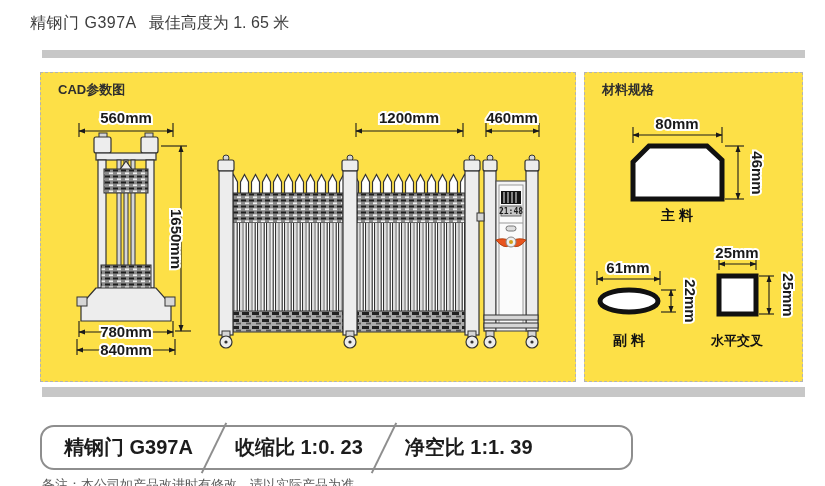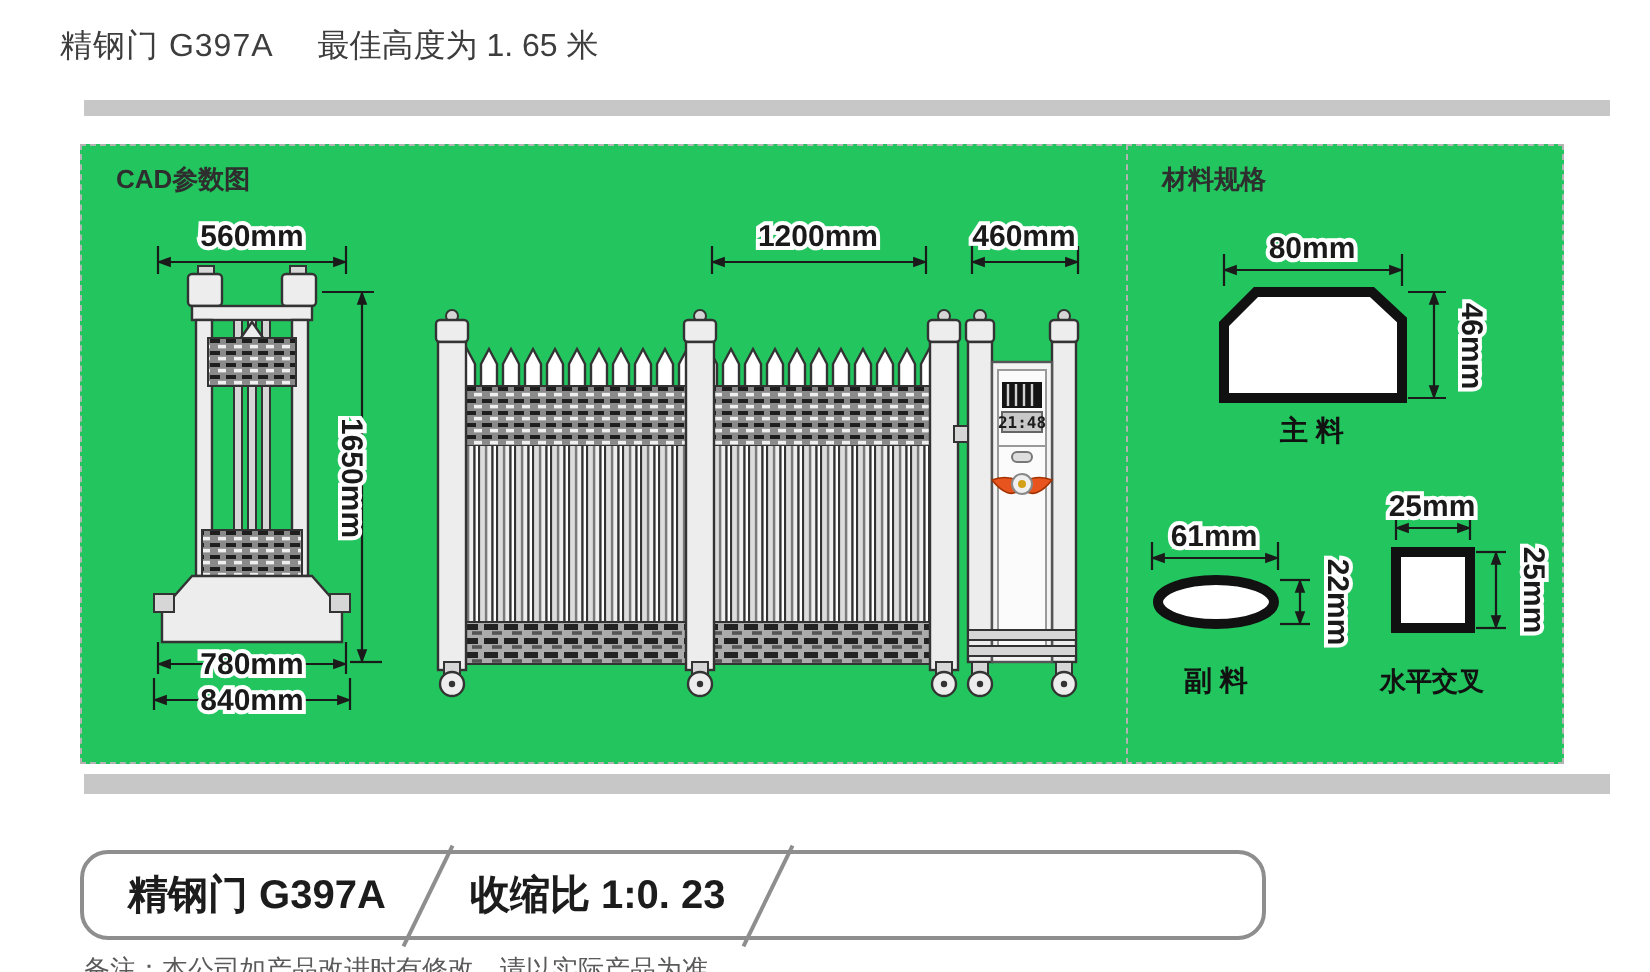--- a/index.html
+++ b/index.html
@@ -1,26 +1,26 @@
 <!DOCTYPE html>
 <html><head>
 <meta charset="utf-8">
 <style>
   html,body{margin:0;padding:0;background:#fff;}
   .page{position:relative;width:825px;height:486px;background:#ffffff;overflow:hidden;
         font-family:"Liberation Sans",sans-serif;color:#3a3a3a;}
   .title{position:absolute;left:30px;top:13px;font-size:16px;color:#3d3d3d;white-space:nowrap;}
   .title .model{letter-spacing:.5px;}
-  .title .note{margin-left:22px;}
+  .title .note{margin-left:12px;}
   .bar{position:absolute;left:42px;width:763px;background:#c7c7c7;}
   .bar.top{top:50px;height:8px;}
   .bar.bottom{top:387px;height:10px;}
-  .panel{position:absolute;top:72px;height:310px;border:1px dashed #b3b3b3;background:#22c55e;box-sizing:border-box;}
+  .panel{position:absolute;top:72px;height:310px;border:1px dashed #b3b3b3;background:#fde047;box-sizing:border-box;}
   .panel.cad{left:40px;width:536px;}
-  .panel.mat{left:563px;width:219px;text-align:center;}
+  .panel.mat{left:584px;width:219px;text-align:center;}
   .panel-label{position:absolute;left:17px;top:8px;font-size:13px;font-weight:bold;color:#2e2e2e;}
   .panel svg{position:absolute;left:0;top:0;}
   .dim{font:600 15px "Liberation Sans",sans-serif;fill:#1a1a1a;text-anchor:middle;
        paint-order:stroke;stroke:#ffffff;stroke-width:4px;}
   .dl{stroke:#1a1a1a;stroke-width:1.1;fill:none;}
   .sh{fill:#ededed;stroke:#333;stroke-width:1.2;}
   .shd{fill:#d6d6d6;stroke:#333;stroke-width:1;}
   .thick{fill:#fff;stroke:#111;stroke-width:5;stroke-linejoin:miter;}
   .mlabel{font:700 14px "Liberation Sans",sans-serif;fill:#111;text-anchor:middle;}
   .lcd{font:700 8px "DejaVu Sans Mono",monospace;fill:#1c1c1c;text-anchor:middle;}
@@ -268,17 +268,18 @@
     </svg>
   </div>
 
   <div class="bar bottom"></div>
 
   <div class="summary">
     <span class="item first">精钢门 G397A</span>
     <span class="slash"></span>
     <span class="item">收缩比 1:0. 23</span>
     <span class="slash"></span>
+    <span class="item">净空比 1:1. 39</span>
   </div>
 
   <div class="footnote">备注：本公司如产品改进时有修改，请以实际产品为准</div>
 
 </div>
 
 </body></html>

